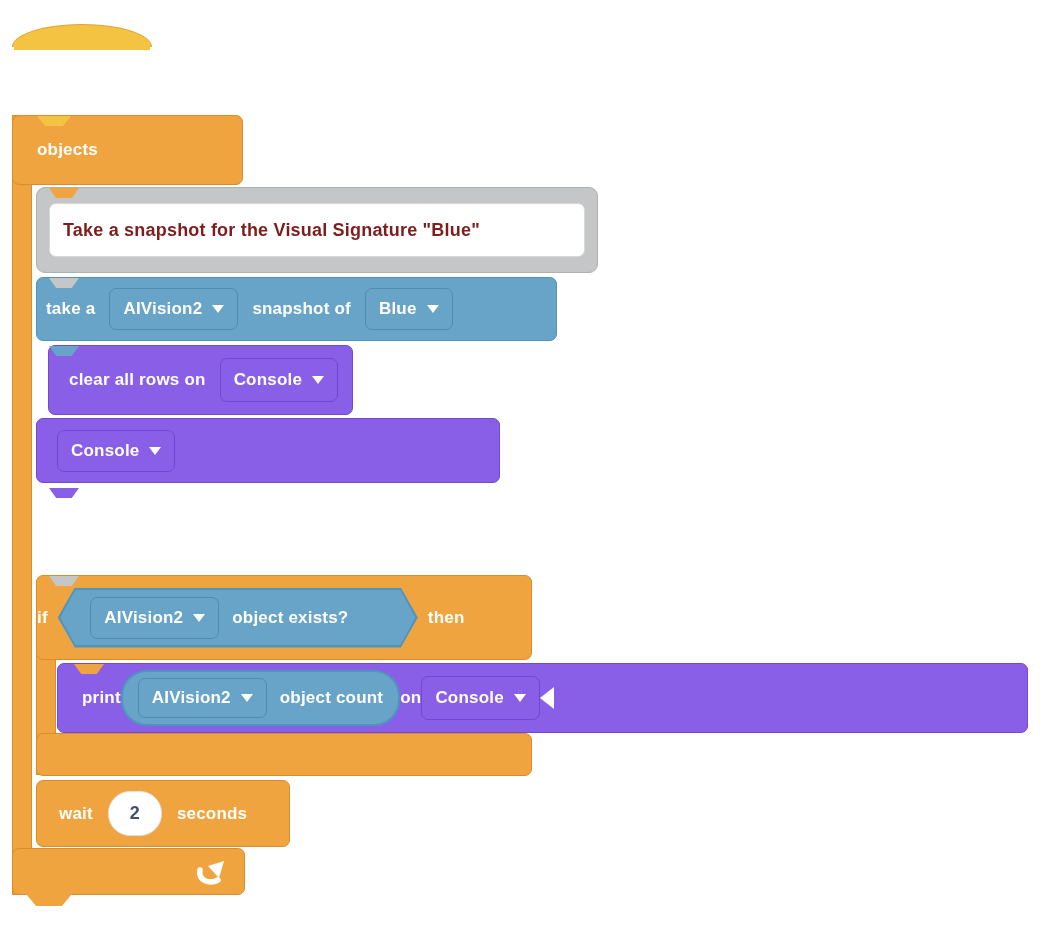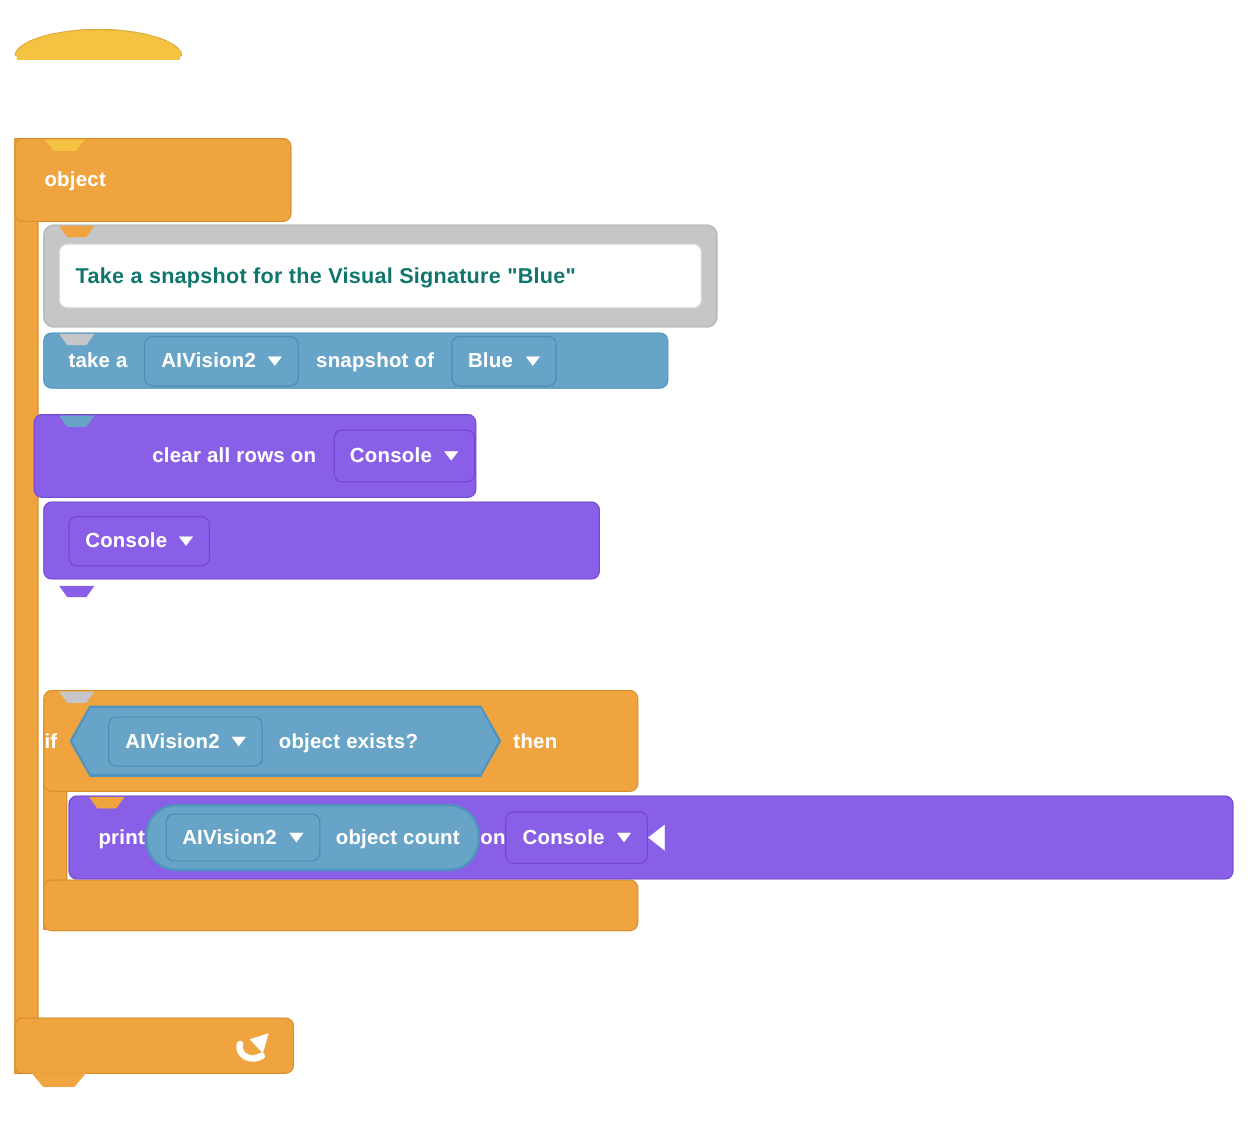--- a/index.html
+++ b/index.html
@@ -22,21 +22,21 @@
   .dd{
     display:flex;align-items:center;gap:10px;border:1px solid;border-radius:7px;
     padding:0 13px;height:40px;white-space:nowrap;cursor:pointer;
   }
   .dd-blue{border-color:#4C8DB2;}
   .dd-purple{border-color:#7345D6;}
   .caret{width:0;height:0;border-left:6px solid transparent;border-right:6px solid transparent;border-top:8px solid #ffffff;}
   
   .comment-field{
     background:#ffffff;border:1px solid #D8D8D8;border-radius:7px;height:52px;
-    display:flex;align-items:center;padding:0 13px;color:#0f766e;font-size:18px;
+    display:flex;align-items:center;padding:0 13px;color:#7f1d1d;font-size:18px;
     white-space:nowrap;flex:1;margin:0 12px;
   }
   
   .hexagon{position:relative;width:360px;height:60px;flex:0 0 auto;}
   .hex-outer{position:absolute;inset:0;background:#4E94BE;
     clip-path:polygon(17px 0,calc(100% - 17px) 0,100% 50%,calc(100% - 17px) 100%,17px 100%,0 50%);}
   .hex-inner{position:absolute;inset:2.5px;background:#67A4C7;
     clip-path:polygon(15px 0,calc(100% - 15px) 0,100% 50%,calc(100% - 15px) 100%,15px 100%,0 50%);
     display:flex;align-items:center;gap:13px;padding:0 30px;box-sizing:border-box;}
   
@@ -71,41 +71,41 @@
 <div id="canvas">
 
   <div class="abs orange" style="left:12px;top:115px;width:20px;height:780px;border:1px solid #D98E2B;"></div>
 
   <div class="abs orange" style="left:36px;top:600px;width:20px;height:175px;border:1px solid #D98E2B;"></div>
 
   <div class="dome"></div>
   <div class="dome-cover"></div>
 
   <div class="block orange" style="left:12px;top:115px;width:231px;height:70px;padding-left:24px;">
-    <span class="lbl">object</span>
+    <span class="lbl">objects</span>
   </div>
 
   <div class="block grayb" style="left:36px;top:187px;width:562px;height:86px;border-radius:9px;">
     <div class="comment-field">Take a snapshot for the Visual Signature "Blue"</div>
   </div>
 
-  <div class="block blueb" style="left:36px;top:277px;width:521px;height:47px;padding-left:20px;gap:14px;">
+  <div class="block blueb" style="left:36px;top:277px;width:521px;height:64px;padding-left:9px;gap:14px;">
     <span class="lbl">take a</span>
     <div class="dd dd-blue">
       <span>AIVision2</span>
       <span class="caret"></span>
     </div>
     <span class="lbl">snapshot of</span>
     <div class="dd dd-blue">
       <span>Blue</span>
       <span class="caret"></span>
     </div>
   </div>
 
-  <div class="block purple" style="left:28px;top:345px;width:369px;height:70px;padding-left:20px;gap:14px;justify-content:flex-end;">
+  <div class="block purple" style="left:48px;top:345px;width:305px;height:70px;padding-left:20px;gap:14px;">
     <span class="lbl">clear all rows on</span>
     <div class="dd dd-purple" style="height:42px;">
       <span>Console</span>
       <span class="caret"></span>
     </div>
   </div>
 
   <div class="block purple" style="left:36px;top:418px;width:464px;height:65px;padding-left:20px;gap:14px;">
     <div class="dd dd-purple">
       <span>Console</span>
@@ -141,20 +141,25 @@
       <span class="lbl">object count</span>
     </div>
     <span class="lbl">on</span>
     <div class="dd dd-purple" style="height:42px;">
       <span>Console</span>
       <span class="caret"></span>
     </div>
     <span class="tri-left"></span>
   </div>
 
+  <div class="block orange" style="left:36px;top:780px;width:254px;height:67px;padding-left:22px;gap:15px;">
+    <span class="lbl">wait</span>
+    <div class="oval-input">2</div>
+    <span class="lbl">seconds</span>
+  </div>
 
   <div class="block orange" style="left:12px;top:848px;width:233px;height:47px;">
     <svg style="position:absolute;right:14px;top:8px;" width="36" height="32" viewBox="0 0 36 32">
       <path d="M6 13 C4 23, 15 28, 24 23" fill="none" stroke="#ffffff" stroke-width="5.5" stroke-linecap="round"></path>
       <polygon points="30,4 14,9 25,21" fill="#ffffff"></polygon>
     </svg>
   </div>
 
   <div class="abs bump-o" style="left:26px;top:894px;width:46px;height:12px;clip-path:polygon(0 0,100% 0,78% 100%,22% 100%);"></div>
 

